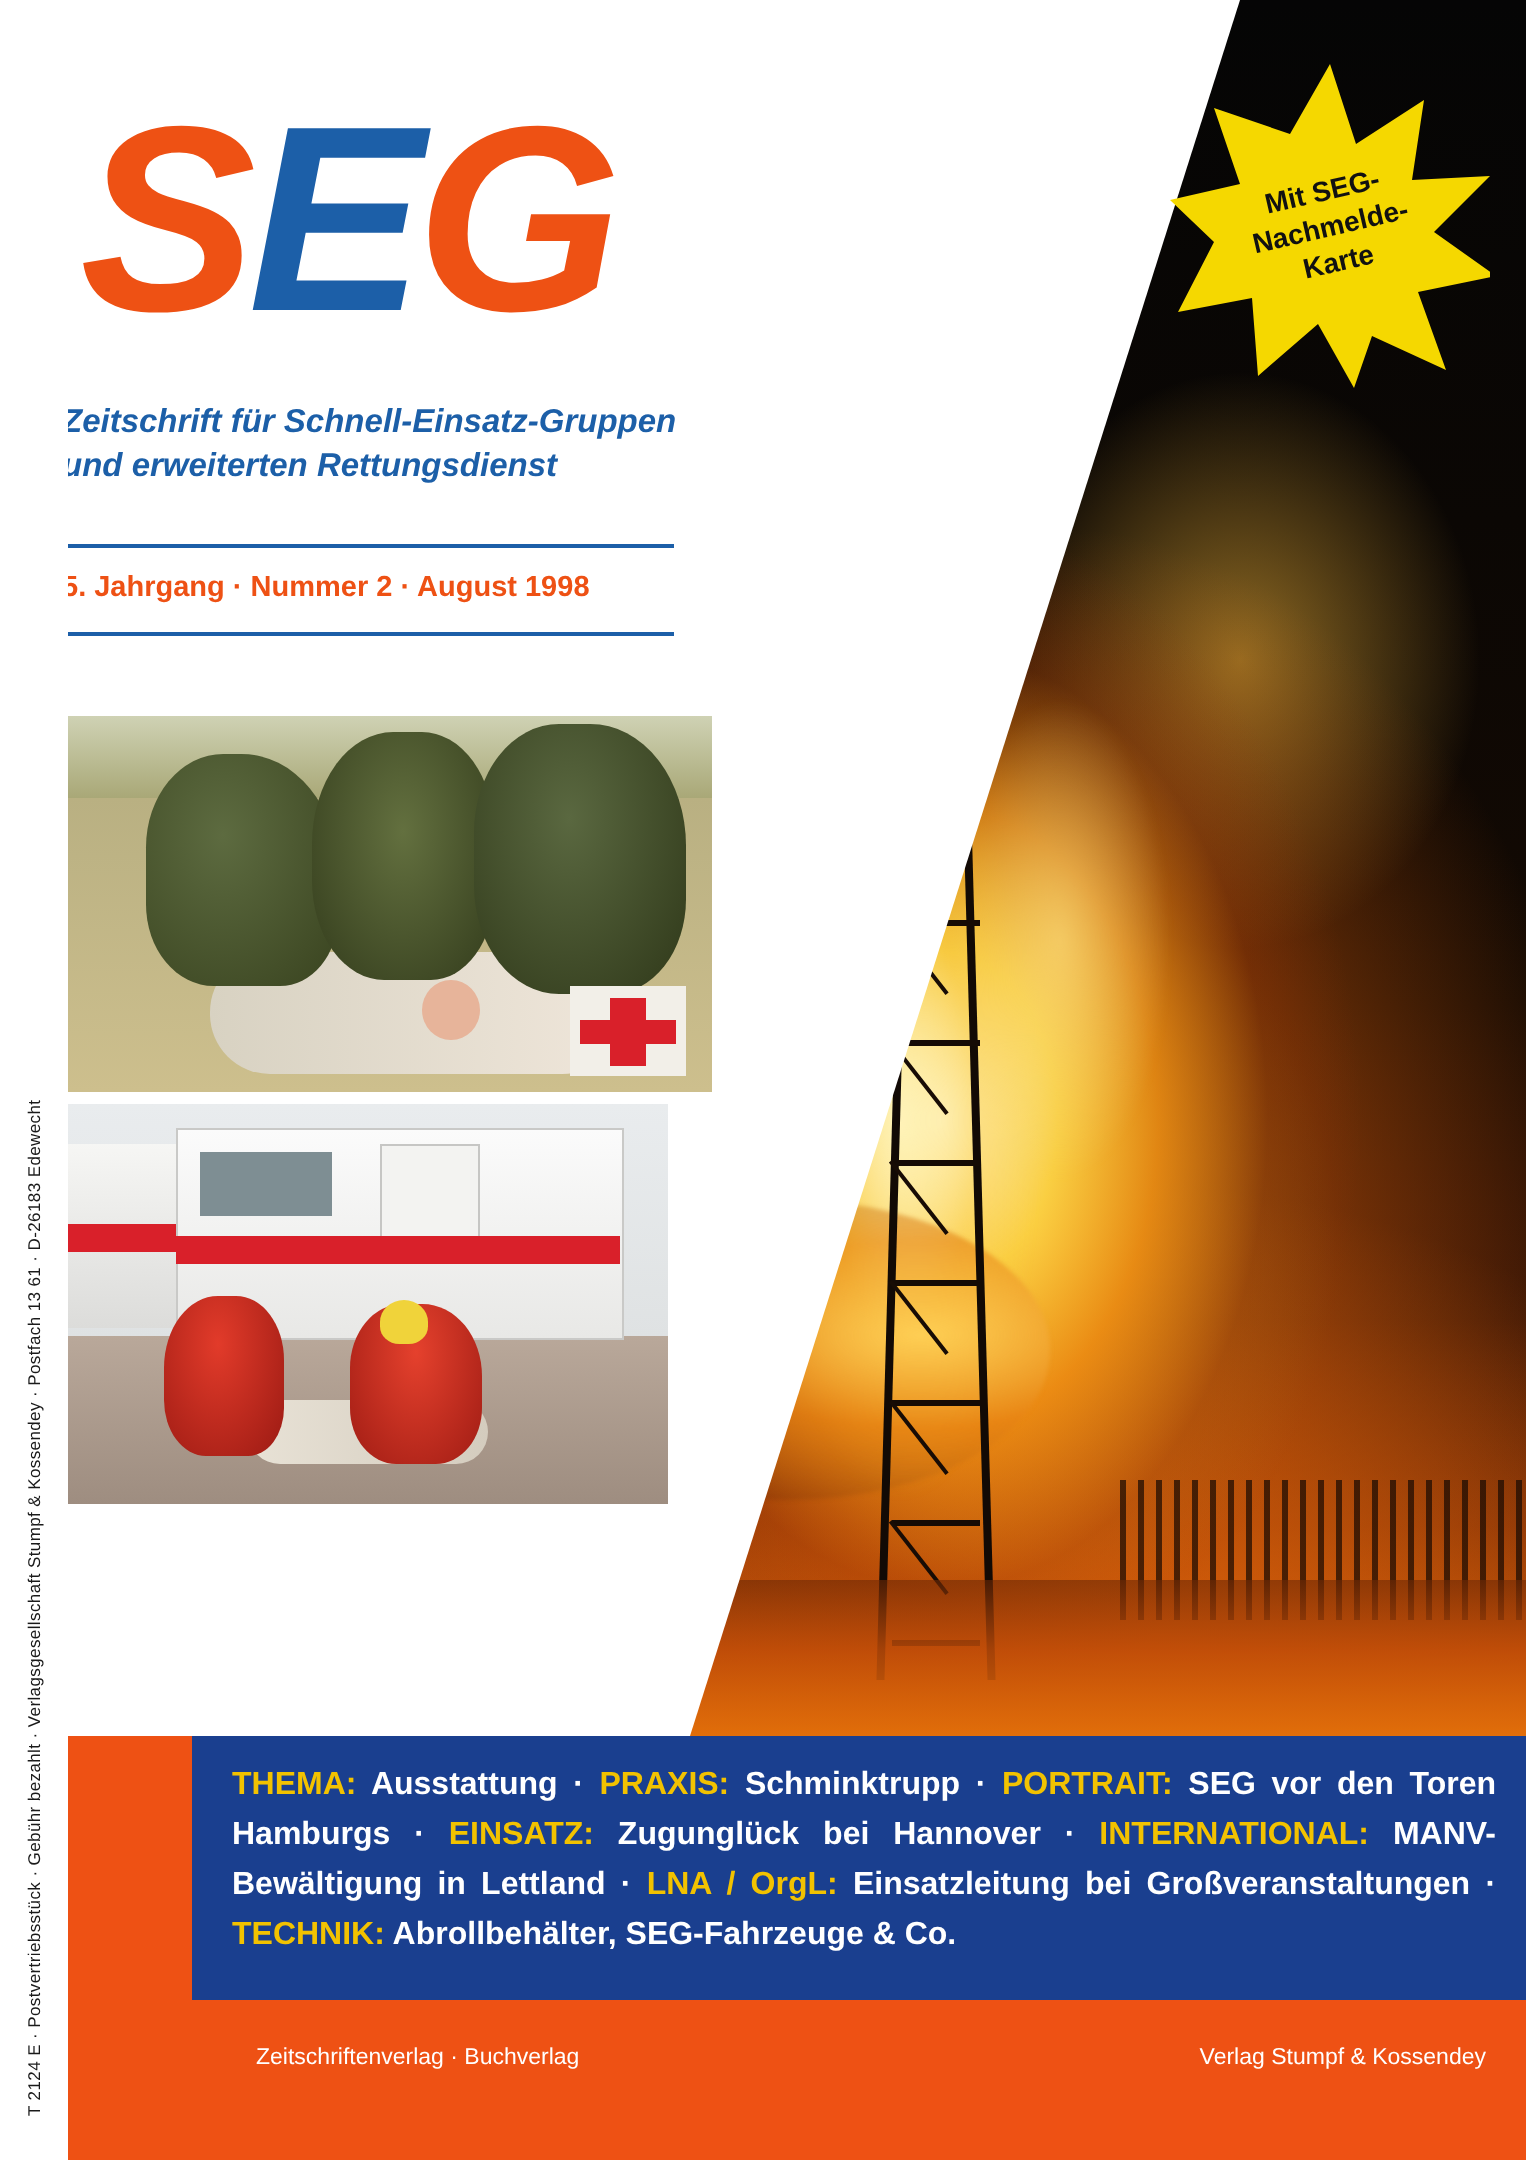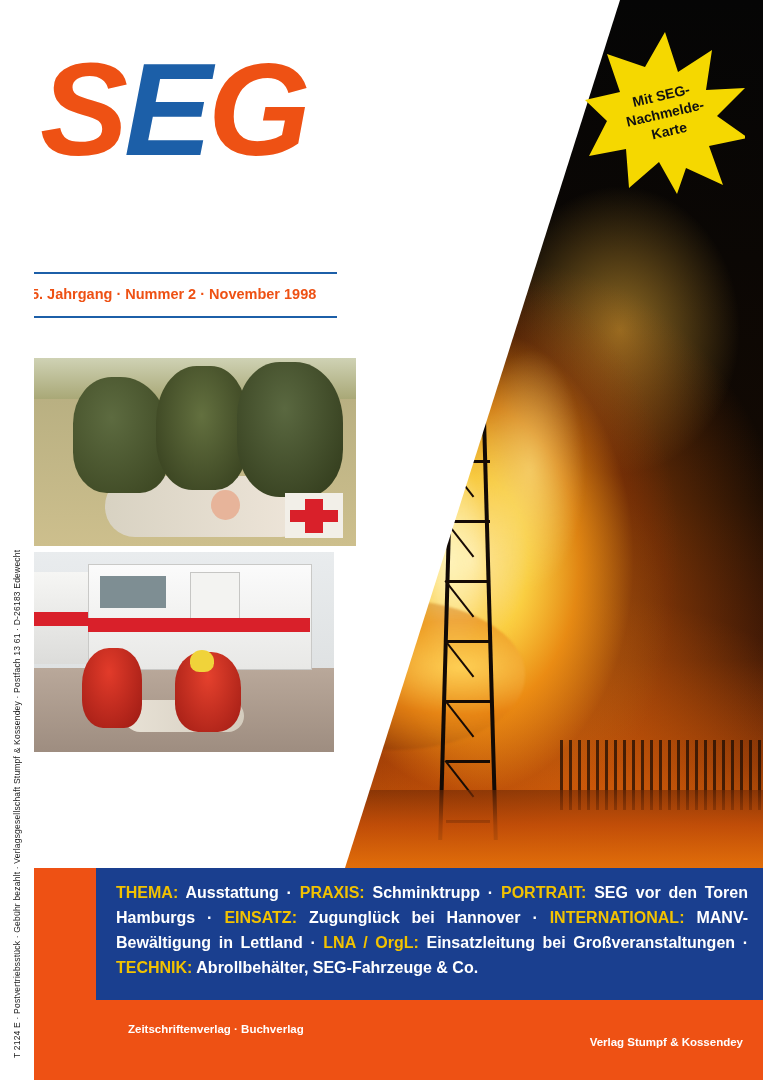--- a/index.html
+++ b/index.html
@@ -344,31 +344,30 @@
   }
   .contents-text .k { color: #f2c200; }
 
   .footer-left {
     position: absolute;
     left: 128px;
     top: 1023px;
     z-index: 32;
     color: #ffffff;
     font-size: 11.5px;
-    font-weight: bold;
+    font-weight: normal;
   }
   .footer-right {
     position: absolute;
     right: 20px;
     top: 1023px;
     z-index: 32;
     color: #ffffff;
     font-size: 11.5px;
-    font-weight: bold;
-    margin-top: 13px;
+    font-weight: normal;
   }
   .sk-logo {
     position: absolute;
     left: 372px;
     top: 1004px;
     z-index: 32;
     color: #ffffff;
     font-weight: bold;
     font-style: italic;
     font-size: 52px;
@@ -414,23 +413,27 @@
       <div class="diag" style="top:620px; transform:rotate(52deg)"></div>
     </div>
     <div class="treeline"></div>
     <div class="ground"></div>
   </div>
 
   <div class="white-panel"></div>
 
   <div class="logo"><span class="s">S</span><span class="e">E</span><span class="g">G</span></div>
 
+  <div class="tagline">
+    <div>Zeitschrift für Schnell-Einsatz-Gruppen</div>
+    <div>und erweiterten Rettungsdienst</div>
+  </div>
 
   <div class="issue-rule-top"></div>
-  <div class="issue-line">5. Jahrgang · Nummer 2 · November 1998</div>
+  <div class="issue-line">5. Jahrgang · Nummer 2 · August 1998</div>
   <div class="issue-rule-bottom"></div>
 
   <div class="star">
     <svg width="160" height="165" viewBox="0 0 160 165">
       <polygon fill="#f5d800" points="80,2 93,42 127,20 121,60 160,58 132,86 163,108 124,116 138,155 101,138 92,164 74,132 44,158 41,119 4,126 22,91 0,70 35,62 22,24 60,37"></polygon>
     </svg>
     <div class="star-label">
       <span>Mit SEG-</span>
       <span>Nachmelde-</span>
       <span>Karte</span>

